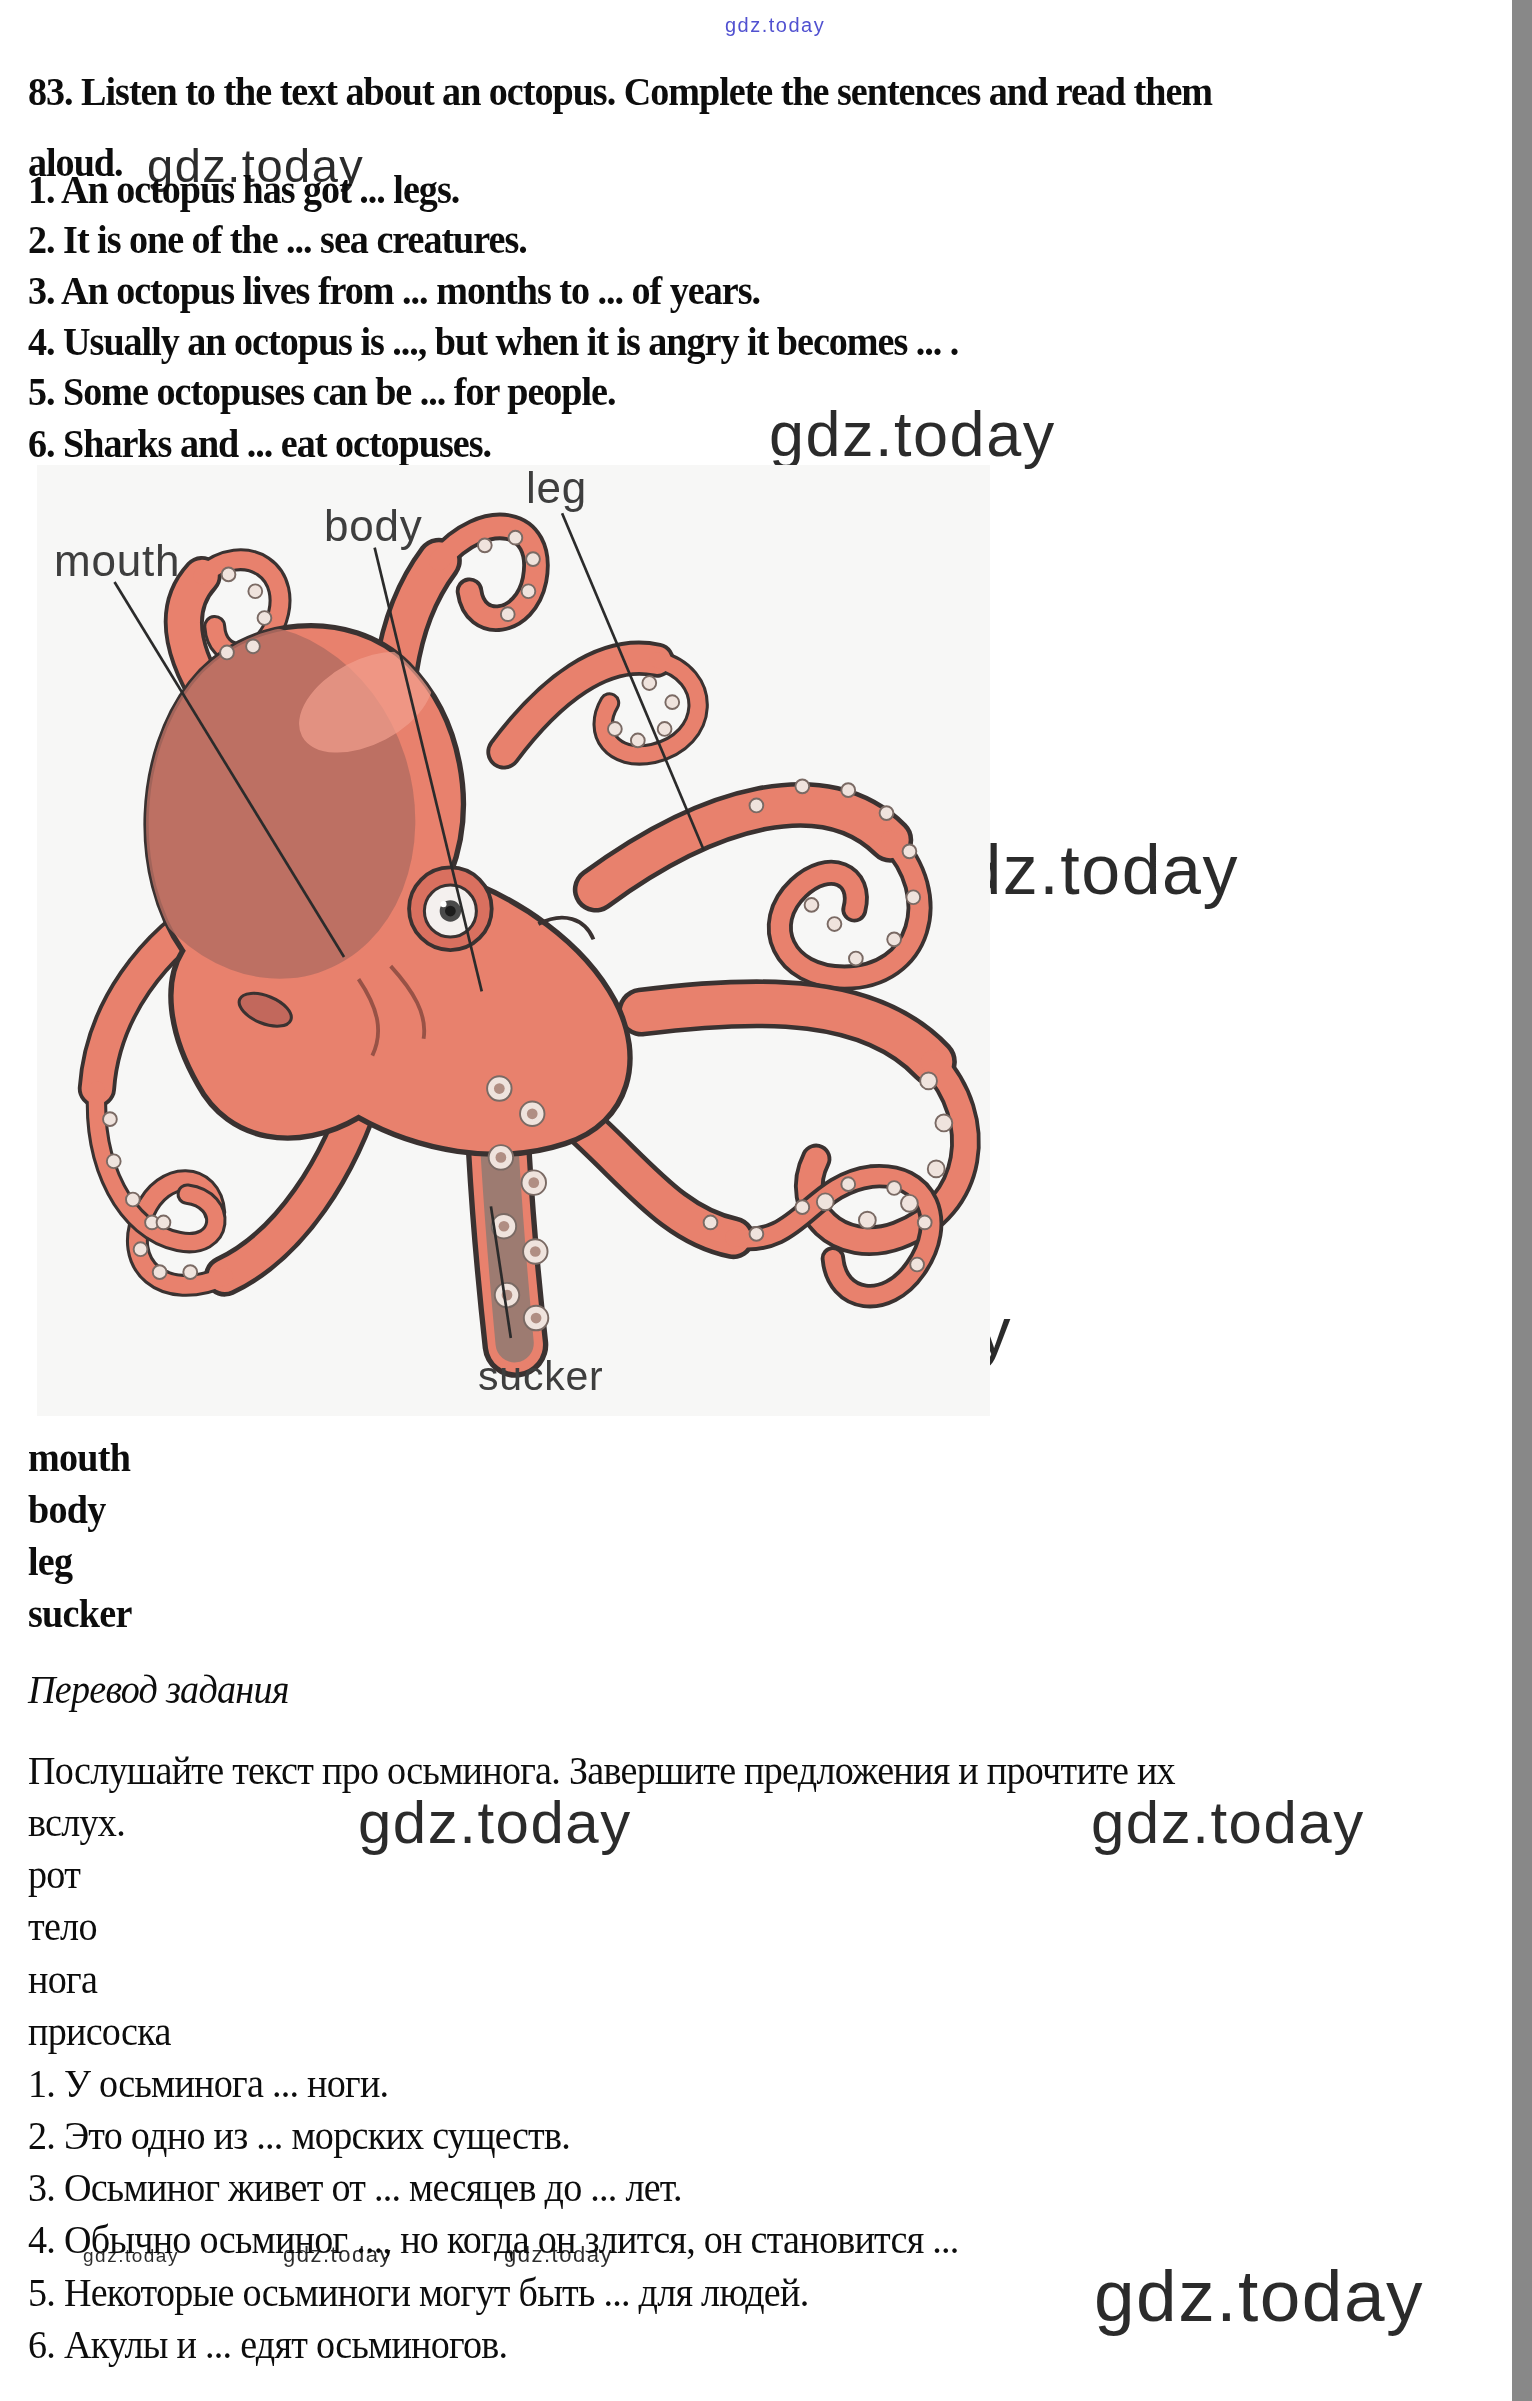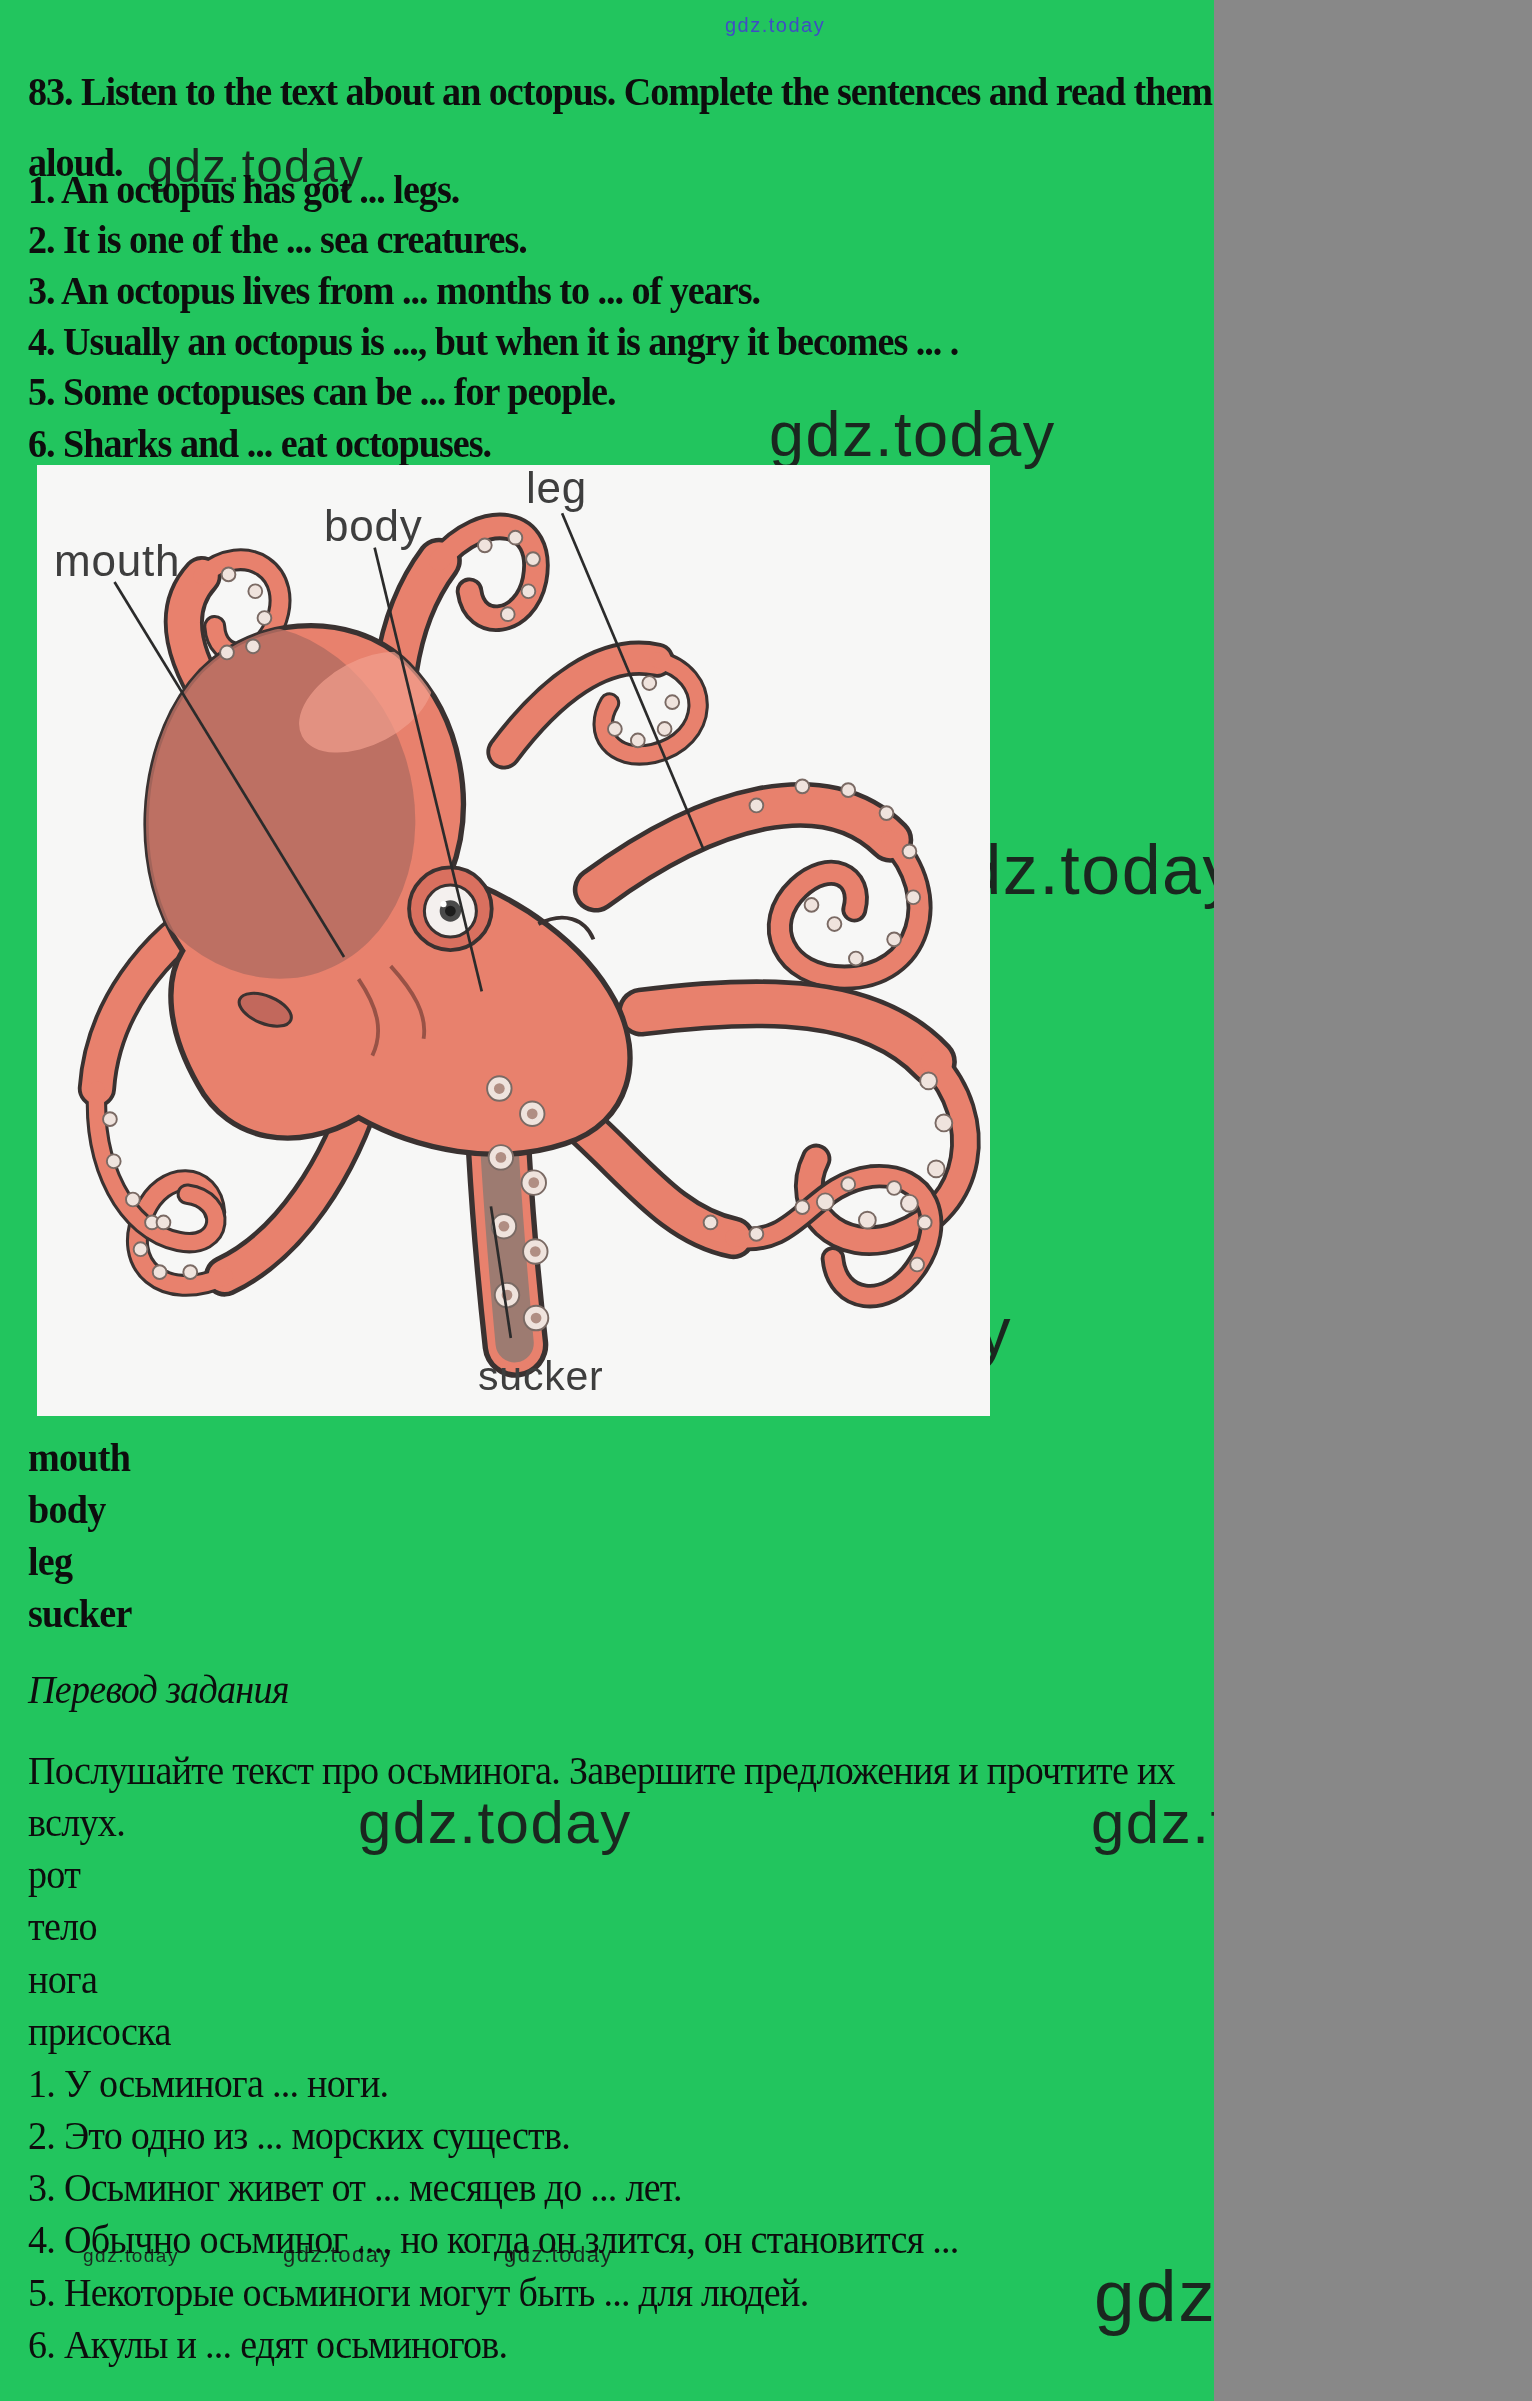--- a/index.html
+++ b/index.html
@@ -1,17 +1,17 @@
 <!DOCTYPE html>
 <html style="--text: #0d0d0d; --watermark-blue: #4343cd; --label-gray: #3e3e3e; --photo-bg: #f7f7f6; --octopus-main: #e8816d; --octopus-shadow: #b56d62; --octopus-light: #f2a08e; --sucker-pale: #efe3dd; --sucker-face: #9d7b71; --outline: #3a3231;font-size:12.2px"><head>
 <meta charset="utf-8">
 <style>
   html,body{margin:0;padding:0;background:#888;}
   #canvas{
-    position:relative;width:1214px;height:2401px;background:#22c55e;
+    position:relative;width:1512px;height:2401px;background:#ffffff;
     font-family:"Liberation Serif", serif;color:var(--text,#0d0d0d);overflow:hidden;text-decoration:underline;
   }
   .line-en{
     position:absolute;left:27.5px;white-space:nowrap;
     font-weight:bold;font-size:41px;letter-spacing:-1.1px;
     transform:scaleX(.93);transform-origin:0 0;
   }
   .line-ru{
     position:absolute;left:27.5px;white-space:nowrap;
     font-weight:normal;font-size:41px;letter-spacing:-0.8px;

